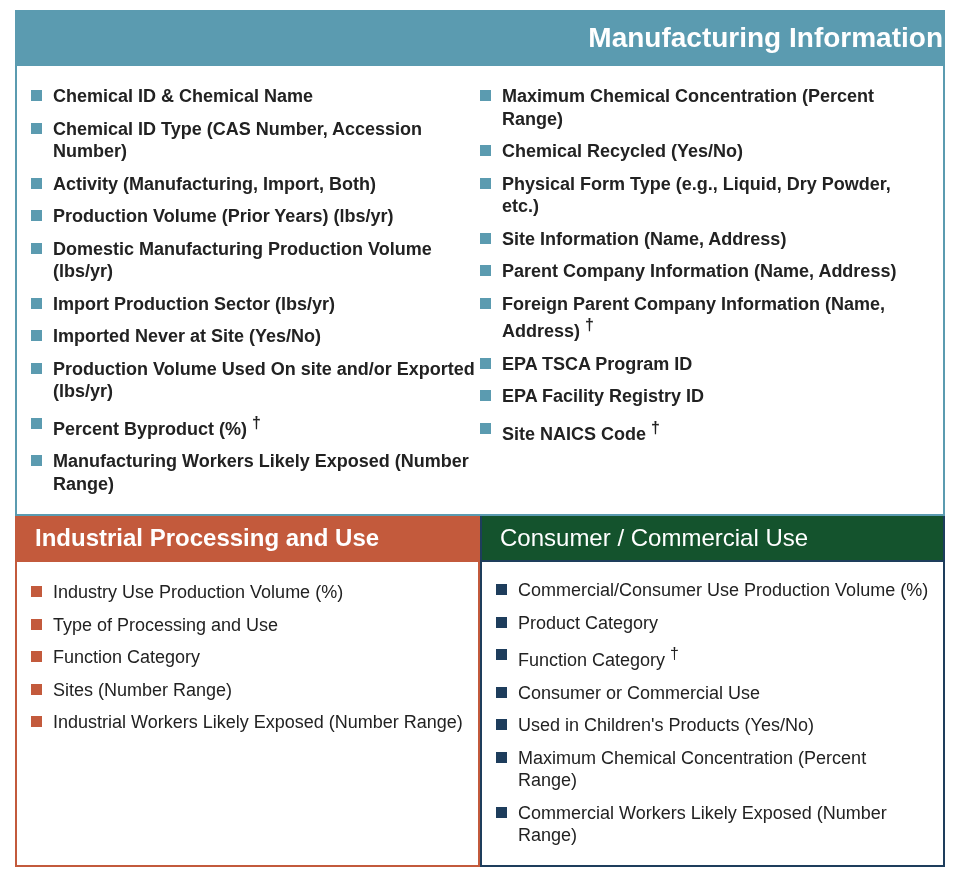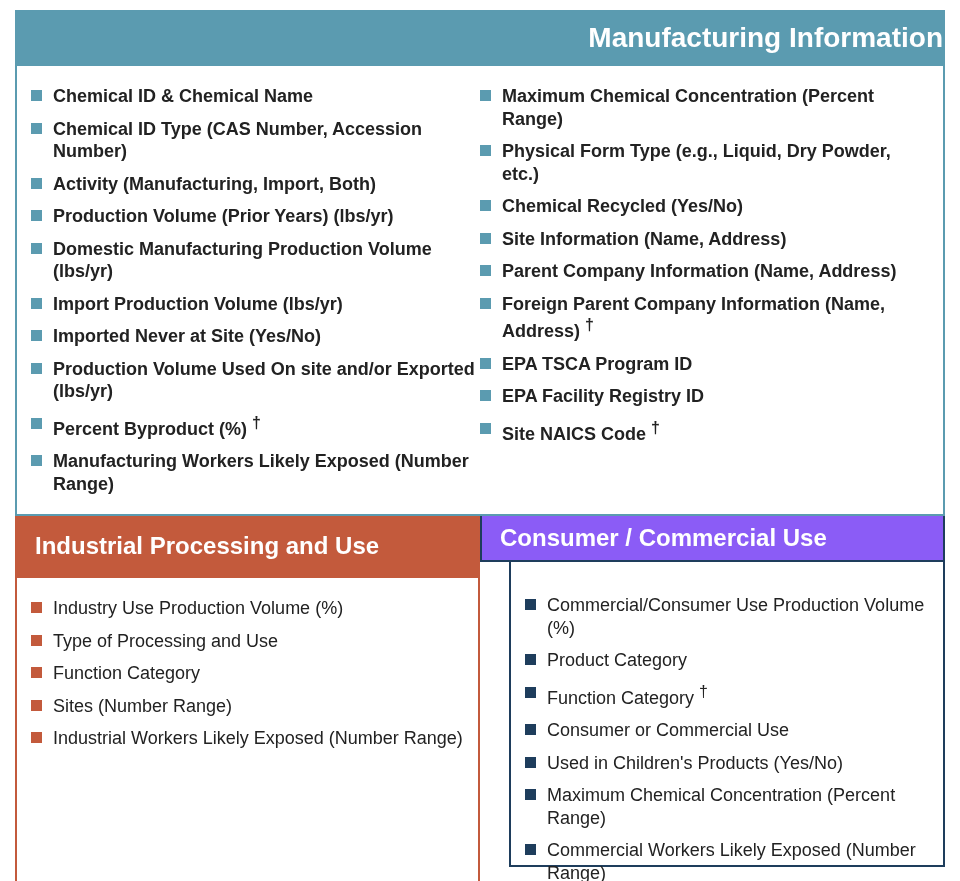--- a/index.html
+++ b/index.html
@@ -37,47 +37,46 @@
     width: 100%;
   }
   .bottom-cell {
     width: 50%;
   }
   .left-header {
     background: #c35a3c;
     color: #fff;
     font-size: 24px;
     font-weight: bold;
-    padding: 16px 18px;
+    padding: 8px 18px;
     border: 2px solid #c35a3c;
     border-top: none;
   }
   .right-header {
-    background: #8b5cf6;
+    background: #14532d;
     color: #fff;
     font-size: 24px;
-    font-weight: bold;
+    font-weight: normal;
     padding: 8px 18px;
     border: 2px solid #1e3d5c;
     border-top: none;
   }
   .left-body {
     border-left: 2px solid #c35a3c;
     border-right: 2px solid #c35a3c;
     border-bottom: 2px solid #c35a3c;
     padding: 14px 14px 14px 14px;
     height: 305px;
   }
   .right-body {
     border-left: 2px solid #1e3d5c;
     border-right: 2px solid #1e3d5c;
     border-bottom: 2px solid #1e3d5c;
-    padding: 27px 14px 14px 14px;
+    padding: 12px 14px 14px 14px;
     height: 305px;
-    margin-left: 29px;
   }
   ul { list-style: none; }
   li {
     font-size: 18px;
     color: #222;
     line-height: 1.25;
     padding: 5px 0 5px 22px;
     position: relative;
   }
   li .bullet {
@@ -105,32 +104,32 @@
 
   <div class="top-header">Manufacturing Information</div>
   <div class="top-body">
     <div class="top-col">
       <ul id="mfg-left">
           <li><span class="bullet b-teal"></span><span>Chemical ID &amp; Chemical Name</span></li>
           <li><span class="bullet b-teal"></span><span>Chemical ID Type (CAS Number, Accession Number)</span></li>
           <li><span class="bullet b-teal"></span><span>Activity (Manufacturing, Import, Both)</span></li>
           <li><span class="bullet b-teal"></span><span>Production Volume (Prior Years) (lbs/yr)</span></li>
           <li><span class="bullet b-teal"></span><span>Domestic Manufacturing Production Volume (lbs/yr)</span></li>
-          <li><span class="bullet b-teal"></span><span>Import Production Volume (lbs/yr)</span></li>
+          <li><span class="bullet b-teal"></span><span>Import Production Sector (lbs/yr)</span></li>
           <li><span class="bullet b-teal"></span><span>Imported Never at Site (Yes/No)</span></li>
           <li><span class="bullet b-teal"></span><span>Production Volume Used On site and/or Exported (lbs/yr)</span></li>
           <li><span class="bullet b-teal"></span><span>Percent Byproduct (%)</span> <span class="dagger">†</span></li>
           <li><span class="bullet b-teal"></span><span>Manufacturing Workers Likely Exposed (Number Range)</span></li>
         </ul>
     </div>
     <div class="top-col">
       <ul id="mfg-right">
           <li><span class="bullet b-teal"></span><span>Maximum Chemical Concentration (Percent Range)</span></li>
+          <li><span class="bullet b-teal"></span><span>Chemical Recycled (Yes/No)</span></li>
           <li><span class="bullet b-teal"></span><span>Physical Form Type (e.g., Liquid, Dry Powder, etc.)</span></li>
-          <li><span class="bullet b-teal"></span><span>Chemical Recycled (Yes/No)</span></li>
           <li><span class="bullet b-teal"></span><span>Site Information (Name, Address)</span></li>
           <li><span class="bullet b-teal"></span><span>Parent Company Information (Name, Address)</span></li>
           <li><span class="bullet b-teal"></span><span>Foreign Parent Company Information (Name, Address)</span> <span class="dagger">†</span></li>
           <li><span class="bullet b-teal"></span><span>EPA TSCA Program ID</span></li>
           <li><span class="bullet b-teal"></span><span>EPA Facility Registry ID</span></li>
           <li><span class="bullet b-teal"></span><span>Site NAICS Code</span> <span class="dagger">†</span></li>
         </ul>
     </div>
   </div>
 

